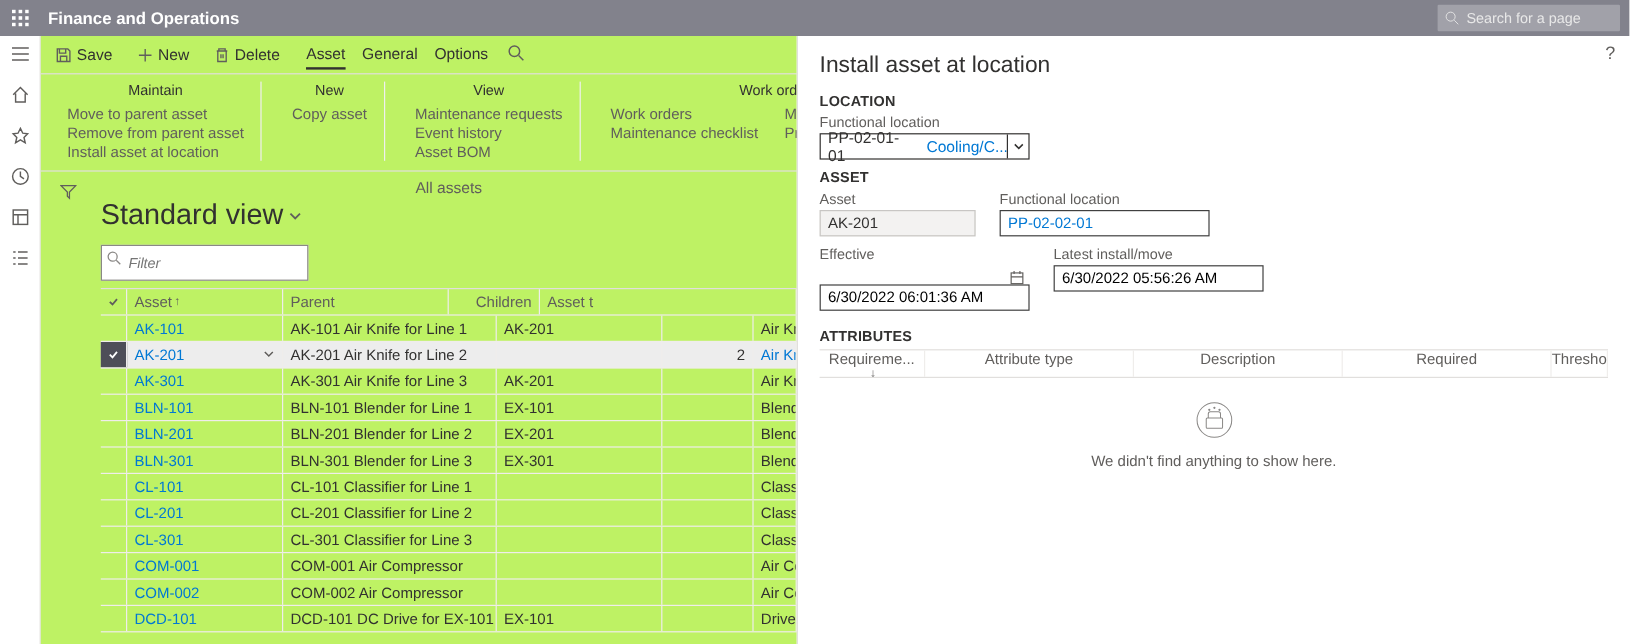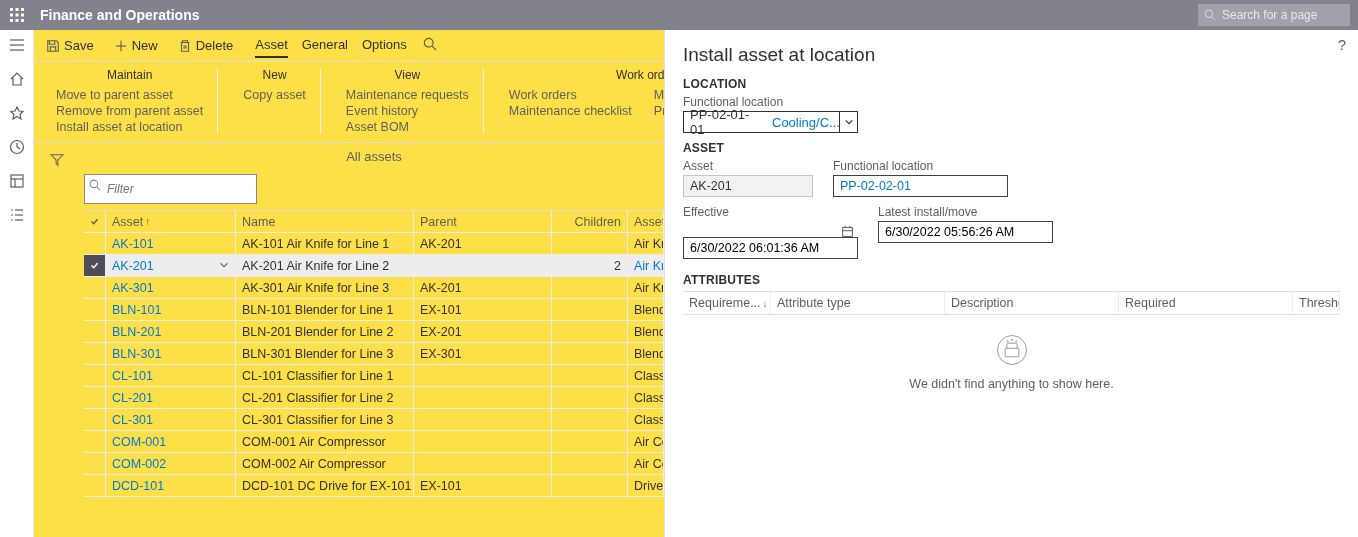--- a/index.html
+++ b/index.html
@@ -19,21 +19,21 @@
 .search-wrap-inner { position:relative; }
 .search-wrap-inner svg { position:absolute; left:6px; top:5px; width:12px; height:12px; fill:#e8e8e8; }
 
 
 .layout { display:flex; height:507px; }
 .rail { width:34px; background:#fff; border-right:1px solid #e1dfdd; display:flex; flex-direction:column; align-items:center; padding-top:4px; gap:12px; }
 .rail-item { width:22px; height:22px; display:flex; align-items:center; justify-content:center; cursor:pointer; color:#605e5c; }
 .rail-item svg { width:16px; height:16px; fill:none; stroke:#605e5c; stroke-width:1.2; }
 
 .main { flex:1; display:flex; min-width:0; }
-.left-pane { flex:1; min-width:0; background:#fde047; display:flex; flex-direction:column; }
+.left-pane { flex:1; min-width:0; background:#bef264; display:flex; flex-direction:column; }
 .right-pane { width:694px; background:#fff; border-left:1px solid #e1dfdd; padding:10px 18px 0 18px; overflow:hidden; }
 
 
 .actionbar { display:flex; align-items:center; gap:12px; padding:4px 8px; border-bottom:1px solid #e1dfdd; height:32px; }
 .ab-btn { display:flex; align-items:center; gap:4px; color:#323130; font-size:13px; cursor:pointer; padding:2px 4px; }
 .ab-btn svg { width:14px; height:14px; stroke:#605e5c; fill:none; stroke-width:1.3; }
 .ab-tabs { display:flex; gap:14px; margin-left:6px; }
 .ab-tab { font-size:13px; color:#323130; padding:4px 0; cursor:pointer; }
 .ab-tab.active { border-bottom:2px solid #323130; }
 .ab-search { margin-left:4px; }
@@ -91,21 +91,21 @@
 .loc-combo { width:175px; display:flex; align-items:center; border:1px solid #323130; height:22px; }
 .loc-combo .a { padding:0 6px; color:#323130; width:84px; overflow:hidden; }
 .loc-combo .b { padding:0 4px; color:#0078d4; flex:1; overflow:hidden; white-space:nowrap; }
 .loc-combo .dd { width:18px; display:flex; align-items:center; justify-content:center; border-left:1px solid #323130; height:100%; }
 .loc-combo .dd svg { width:10px; height:10px; stroke:#323130; fill:none; stroke-width:1.5; }
 .date-wrap { position:relative; width:175px; }
 .date-wrap .cal { position:absolute; right:4px; top:4px; }
 .date-wrap .cal svg { width:13px; height:13px; stroke:#605e5c; fill:none; stroke-width:1.2; }
 
 .attr-grid-head { display:flex; border-top:1px solid #e1dfdd; border-bottom:1px solid #e1dfdd; height:24px; align-items:center; font-size:12.5px; color:#605e5c; margin-top:4px; }
-.attr-grid-head .acell { border-right:1px solid #efedeb; height:100%; display:flex; align-items:center; padding:0 6px; overflow:hidden; }
+.attr-grid-head .acell { border-right:1px solid #efedeb; height:100%; display:flex; align-items:center; padding:0 6px; overflow:hidden;flex-direction:column; }
 .ac1 { width:88px; } .ac2 { width:174px; } .ac3 { width:174px; } .ac4 { width:174px; } .ac5 { flex:1; }
 .empty-state { display:flex; flex-direction:column; align-items:center; justify-content:flex-end; padding-top:18px; gap:10px; color:#605e5c; font-size:12.5px; }
 .empty-state svg { width:34px; height:34px; stroke:#8a8886; fill:none; stroke-width:1; }
 .sort-ind { font-size:10px; margin-left:2px; }
 </style>
 </head>
 <body>
 
 <div class="topbar">
   <div class="waffle">
@@ -251,40 +251,45 @@
       </div>
 
       <div class="content">
         <div class="filter-col">
           <div><svg viewBox="0 0 16 16">
                 <path d="M1 2 H15 L9 8 V14 L7 12 V8 Z"></path>
               </svg></div>
         </div>
         <div class="grid-col">
           <div class="breadcrumb-txt">All assets</div>
+          <div class="view-title">
+            <span>Standard view</span>
+            <svg viewBox="0 0 12 12">
+                <path d="M2 4 L6 8 L10 4"></path>
+              </svg>
+          </div>
           <div class="filter-input-wrap">
             <svg viewBox="0 0 16 16">
                 <circle cx="6.5" cy="6.5" r="5"></circle>
                 <line x1="10.5" y1="10.5" x2="15" y2="15"></line>
               </svg>
             <input class="filter-input" placeholder="Filter" style="">
           </div>
 
           <div class="grid">
             <div class="grid-head">
               <div class="cell c-chk">
                   <svg viewBox="0 0 12 12">
                     <path d="M2 6 L5 9 L10 3"></path>
                   </svg>
                 </div>
               <div class="cell c-asset">
                   <span>Asset</span>
                   <span class="sort-arrow">↑</span>
                 </div>
-              <div class="cell c-name">Name</div>
               <div class="cell c-parent">Parent</div>
               <div class="cell c-children">Children</div>
               <div class="cell c-type">Asset t</div>
             </div>
             <div id="grid-body">
                 <div class="grid-row">
                   <div class="cell c-chk"></div>
                   <div class="cell c-asset">
                     <span class="link">AK-101</span>
                   </div>

